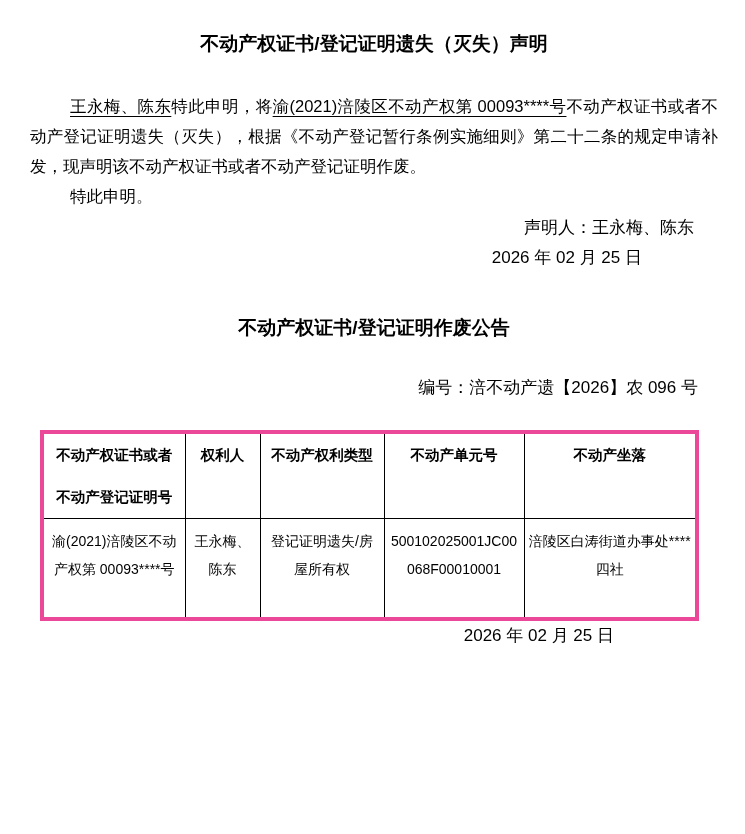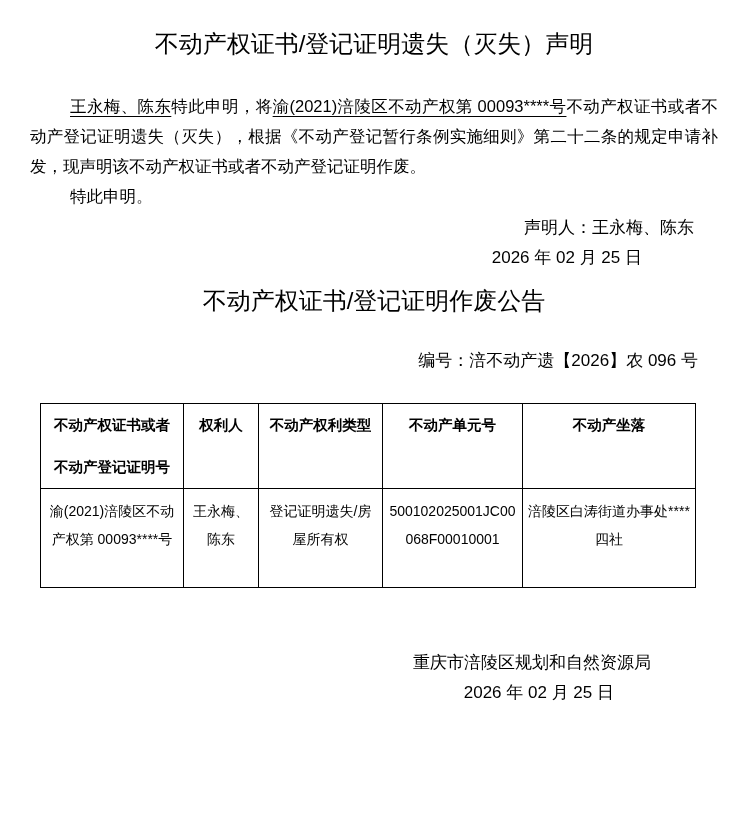--- a/index.html
+++ b/index.html
@@ -12,27 +12,27 @@
     height: 834px;
     font-family: "Liberation Sans", "DejaVu Sans", sans-serif;
     color: #000000;
     overflow: hidden;
   }
   .page {
     padding: 0 27px 0 30px;
   }
   .doc-title {
     text-align: center;
-    font-size: 24px;
-    font-weight: normal;
+    font-size: 19px;
+    font-weight: bold;
     line-height: 22px;
     margin: 0;
   }
   .title-1 { padding-top: 33px; }
-  .title-2 { margin-top: 17px; }
+  .title-2 { margin-top: 44px; }
   .body-par {
     font-size: 16.5px;
     line-height: 30px;
     text-align: justify;
     margin: 0;
   }
   .indent { text-indent: 40px; }
   .p1 { margin-top: 36px; }
   .p2 { margin-top: 30px; }
   .u {
@@ -49,21 +49,21 @@
   .sig-date  { padding-right: 76px; }
   .ref-line  { margin-top: 34px; padding-right: 20px; }
   .auth-name { margin-top: 60px; padding-right: 67px; }
   .auth-date { padding-right: 104px; }
 
   table.revocation {
     border-collapse: collapse;
     table-layout: fixed;
     width: 655px;
     margin: 27px 0 0 10px;
-    border: 1px solid #ec4899;
+    border: 4px solid #ec4899;
   }
   table.revocation th,
   table.revocation td {
     border: 1px solid #000000;
     vertical-align: top;
     text-align: center;
     overflow: hidden;
   }
   table.revocation th {
     height: 82px;
@@ -131,17 +131,16 @@
       <tr>
         <td>渝(2021)涪陵区不动产权第 00093****号</td>
         <td>王永梅、陈东</td>
         <td>登记证明遗失/房屋所有权</td>
         <td class="cell-unit-no">500102025001JC00068F00010001</td>
         <td class="cell-location">涪陵区白涛街道办事处****四社</td>
       </tr>
     </tbody>
   </table>
 
-  <p class="sig-line auth-name">重庆市涪陵区规划和自然资源局</p>
 
   <p class="sig-line auth-date">2026 年 02 月 25 日</p>
 
 </div>
 
 </body></html>

